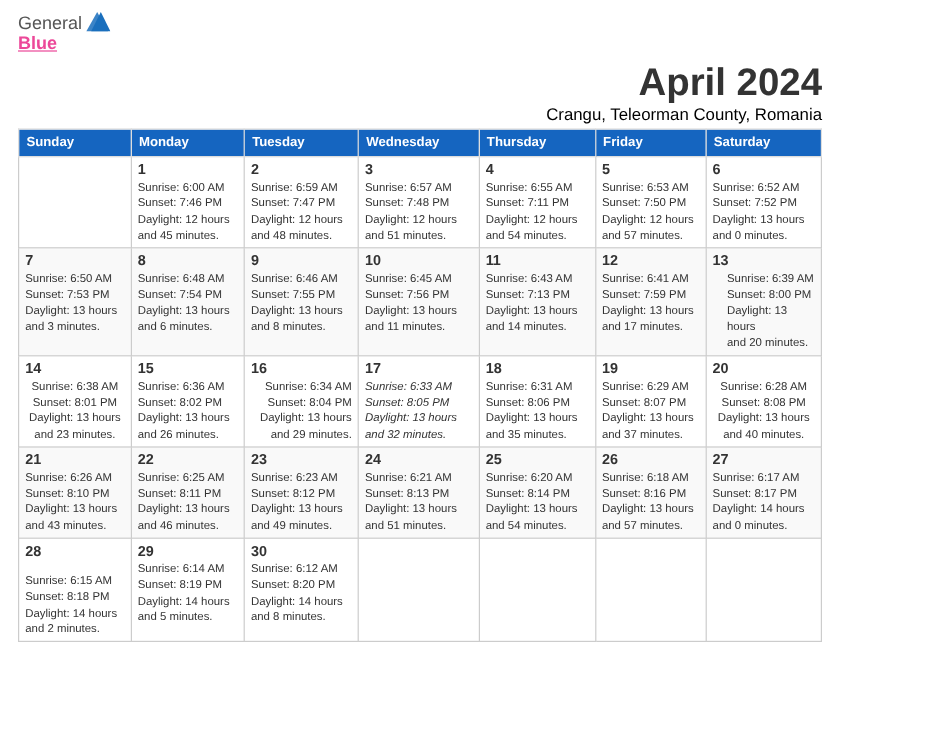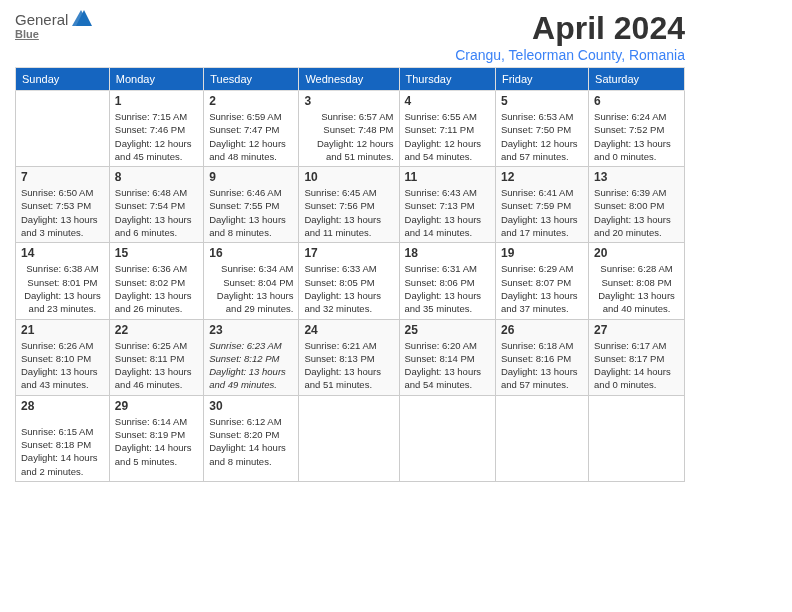--- a/index.html
+++ b/index.html
@@ -25,37 +25,38 @@
       flex-direction: column;
       align-items: flex-start;
     }
     .title-block {
       text-align: right;
     }
     .month-title {
       font-size: 32px;
       color: #333;
       font-weight: bold;
+      margin-top: 40px;
     }
     .location-title {
       font-size: 14px;
-      color: #3b82f6;
+      color: #000000;
     }
     .calendar-table {
       width: 100%;
       border-collapse: collapse;
       font-size: 10px;
     }
     .calendar-table th {
       background-color: #1565C0;
       color: #fff;
       text-align: left;
       padding: 5px 6px;
       font-size: 11px;
-      font-weight: normal;
+      font-weight: bold;
       border: 1px solid #ddd;
     }
     .calendar-table td {
       border: 1px solid #ccc;
       vertical-align: top;
       padding: 3px 5px;
       width: 113px;
       min-height: 75px;
       background: #fff;
     }
@@ -75,21 +76,21 @@
       font-size: 9.5px;
     }
     .empty-cell {
       background: #fff;
     }
     .logo-wrapper {
       display: flex;
       align-items: center;
     }
     .logo-text-general { color: #555; font-size: 15px; }
-    .logo-text-blue { color: #737373; font-size: 11px; font-weight: bold; text-decoration: underline; }
+    .logo-text-blue { color: #ec4899; font-size: 15px; font-weight: bold; text-decoration: underline; }
   </style>
 </head>
 <body>
 
 <div class="container">
   <div class="header-row">
     <div class="logo">
       <div class="logo-wrapper">
         <span class="logo-text-general">General</span>
         <svg width="22" height="20" viewBox="0 0 22 20" style="margin-left:2px;margin-top:-2px;">
@@ -115,56 +116,56 @@
           <th>Thursday</th>
           <th>Friday</th>
           <th>Saturday</th>
         </tr>
     </thead>
     <tbody id="calendar-body">
         <tr>
           <td class="empty-cell"></td>
           <td>
             <span class="day-number">1</span>
-            <div class="day-info" style="white-space: pre-line;">Sunrise: 7:15 AM
+            <div class="day-info" style="white-space: pre-line;">Sunrise: 6:00 AM
 Sunset: 7:46 PM
 Daylight: 12 hours
 and 45 minutes.</div>
           </td>
           <td>
             <span class="day-number">2</span>
             <div class="day-info" style="white-space: pre-line;">Sunrise: 6:59 AM
 Sunset: 7:47 PM
 Daylight: 12 hours
 and 48 minutes.</div>
           </td>
           <td>
             <span class="day-number">3</span>
-            <div class="day-info" style="white-space: pre-line; text-align: right;">Sunrise: 6:57 AM
+            <div class="day-info" style="white-space: pre-line;">Sunrise: 6:57 AM
 Sunset: 7:48 PM
 Daylight: 12 hours
 and 51 minutes.</div>
           </td>
           <td>
             <span class="day-number">4</span>
             <div class="day-info" style="white-space: pre-line;">Sunrise: 6:55 AM
 Sunset: 7:11 PM
 Daylight: 12 hours
 and 54 minutes.</div>
           </td>
           <td>
             <span class="day-number">5</span>
             <div class="day-info" style="white-space: pre-line;">Sunrise: 6:53 AM
 Sunset: 7:50 PM
 Daylight: 12 hours
 and 57 minutes.</div>
           </td>
           <td>
             <span class="day-number">6</span>
-            <div class="day-info" style="white-space: pre-line;">Sunrise: 6:24 AM
+            <div class="day-info" style="white-space: pre-line;">Sunrise: 6:52 AM
 Sunset: 7:52 PM
 Daylight: 13 hours
 and 0 minutes.</div>
           </td>
         </tr>
         <tr>
           <td>
             <span class="day-number">7</span>
             <div class="day-info" style="white-space: pre-line;">Sunrise: 6:50 AM
 Sunset: 7:53 PM
@@ -201,21 +202,21 @@
           </td>
           <td>
             <span class="day-number">12</span>
             <div class="day-info" style="white-space: pre-line;">Sunrise: 6:41 AM
 Sunset: 7:59 PM
 Daylight: 13 hours
 and 17 minutes.</div>
           </td>
           <td>
             <span class="day-number">13</span>
-            <div class="day-info" style="white-space: pre-line;">Sunrise: 6:39 AM
+            <div class="day-info" style="white-space: pre-line; margin-left: 12px;">Sunrise: 6:39 AM
 Sunset: 8:00 PM
 Daylight: 13 hours
 and 20 minutes.</div>
           </td>
         </tr>
         <tr>
           <td>
             <span class="day-number">14</span>
             <div class="day-info" style="white-space: pre-line; text-align: center;">Sunrise: 6:38 AM
 Sunset: 8:01 PM
@@ -231,21 +232,21 @@
           </td>
           <td>
             <span class="day-number">16</span>
             <div class="day-info" style="white-space: pre-line; text-align: right;">Sunrise: 6:34 AM
 Sunset: 8:04 PM
 Daylight: 13 hours
 and 29 minutes.</div>
           </td>
           <td>
             <span class="day-number">17</span>
-            <div class="day-info" style="white-space: pre-line;">Sunrise: 6:33 AM
+            <div class="day-info" style="white-space: pre-line; font-style: italic;">Sunrise: 6:33 AM
 Sunset: 8:05 PM
 Daylight: 13 hours
 and 32 minutes.</div>
           </td>
           <td>
             <span class="day-number">18</span>
             <div class="day-info" style="white-space: pre-line;">Sunrise: 6:31 AM
 Sunset: 8:06 PM
 Daylight: 13 hours
 and 35 minutes.</div>
@@ -275,21 +276,21 @@
           </td>
           <td>
             <span class="day-number">22</span>
             <div class="day-info" style="white-space: pre-line;">Sunrise: 6:25 AM
 Sunset: 8:11 PM
 Daylight: 13 hours
 and 46 minutes.</div>
           </td>
           <td>
             <span class="day-number">23</span>
-            <div class="day-info" style="white-space: pre-line; font-style: italic;">Sunrise: 6:23 AM
+            <div class="day-info" style="white-space: pre-line;">Sunrise: 6:23 AM
 Sunset: 8:12 PM
 Daylight: 13 hours
 and 49 minutes.</div>
           </td>
           <td>
             <span class="day-number">24</span>
             <div class="day-info" style="white-space: pre-line;">Sunrise: 6:21 AM
 Sunset: 8:13 PM
 Daylight: 13 hours
 and 51 minutes.</div>

